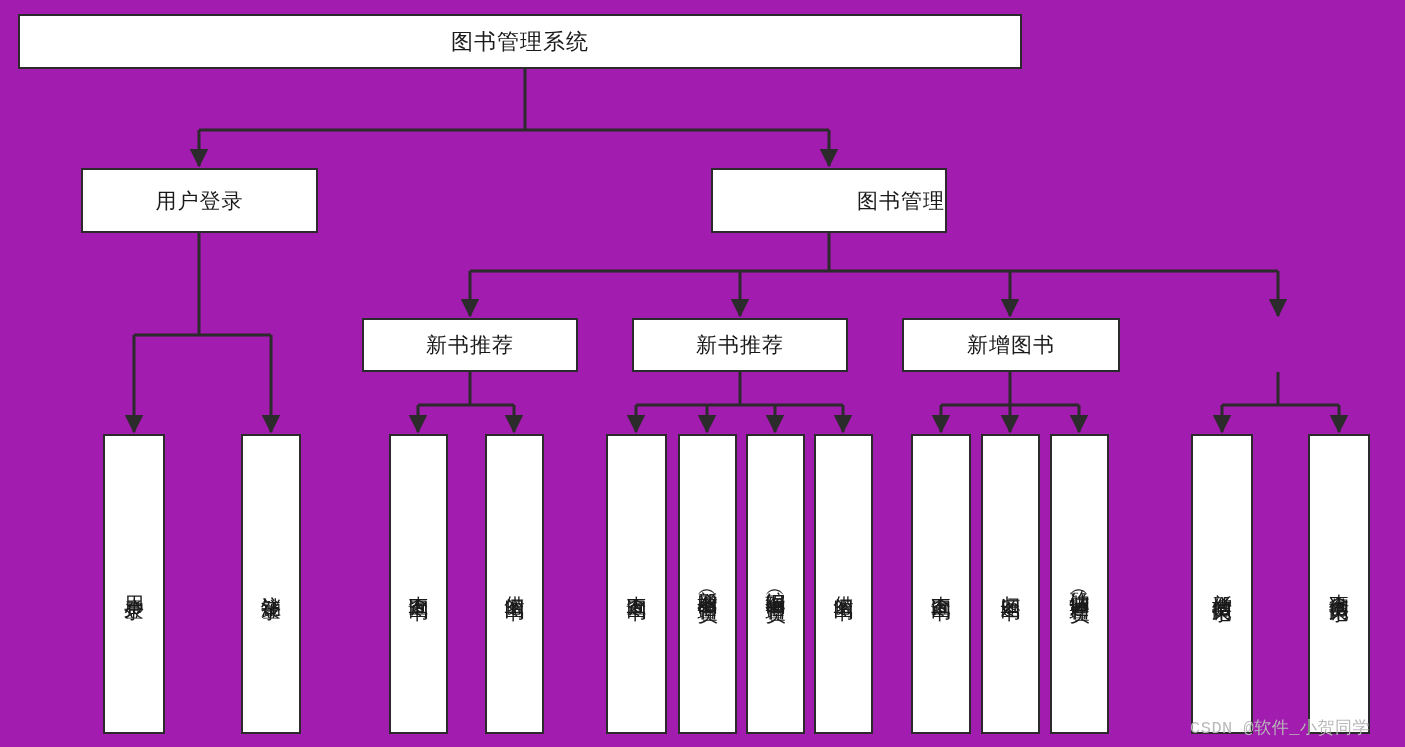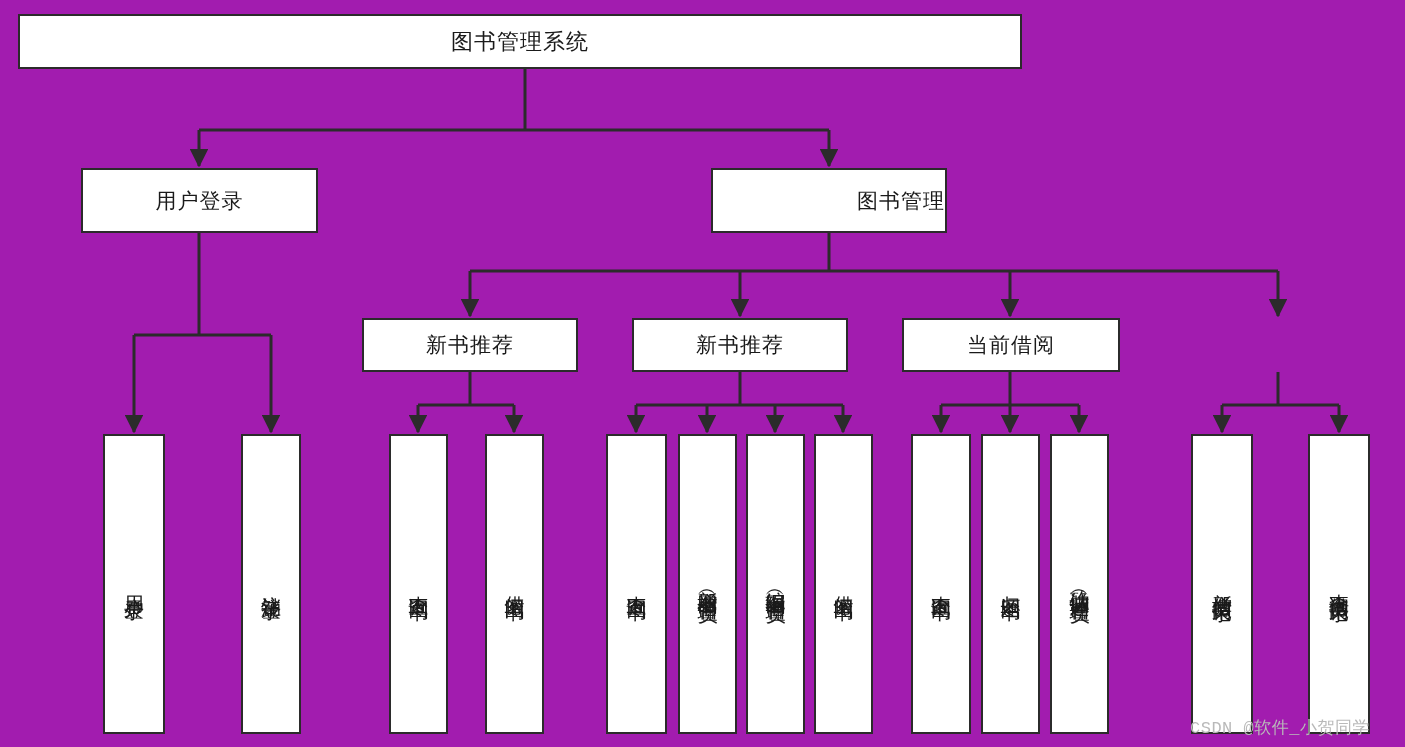--- a/index.html
+++ b/index.html
@@ -108,21 +108,21 @@
     <span class="htext">图书管理</span>
   </div>
 
   <div class="node h" style="left:362px;top:318px;width:216px;height:54px;">
     <span class="htext">新书推荐</span>
   </div>
   <div class="node h" style="left:632px;top:318px;width:216px;height:54px;">
     <span class="htext">新书推荐</span>
   </div>
   <div class="node h" style="left:902px;top:318px;width:218px;height:54px;">
-    <span class="htext">当前借阅</span>
+    <span class="htext">新增图书</span>
   </div>
 
   <div class="node v" style="left:103px;top:434px;width:62px;height:300px;">
     <span class="vtext">用户登录</span>
   </div>
   <div class="node v" style="left:241px;top:434px;width:60px;height:300px;">
     <span class="vtext">注销登录</span>
   </div>
 
   <div class="node v" style="left:389px;top:434px;width:59px;height:300px;">

